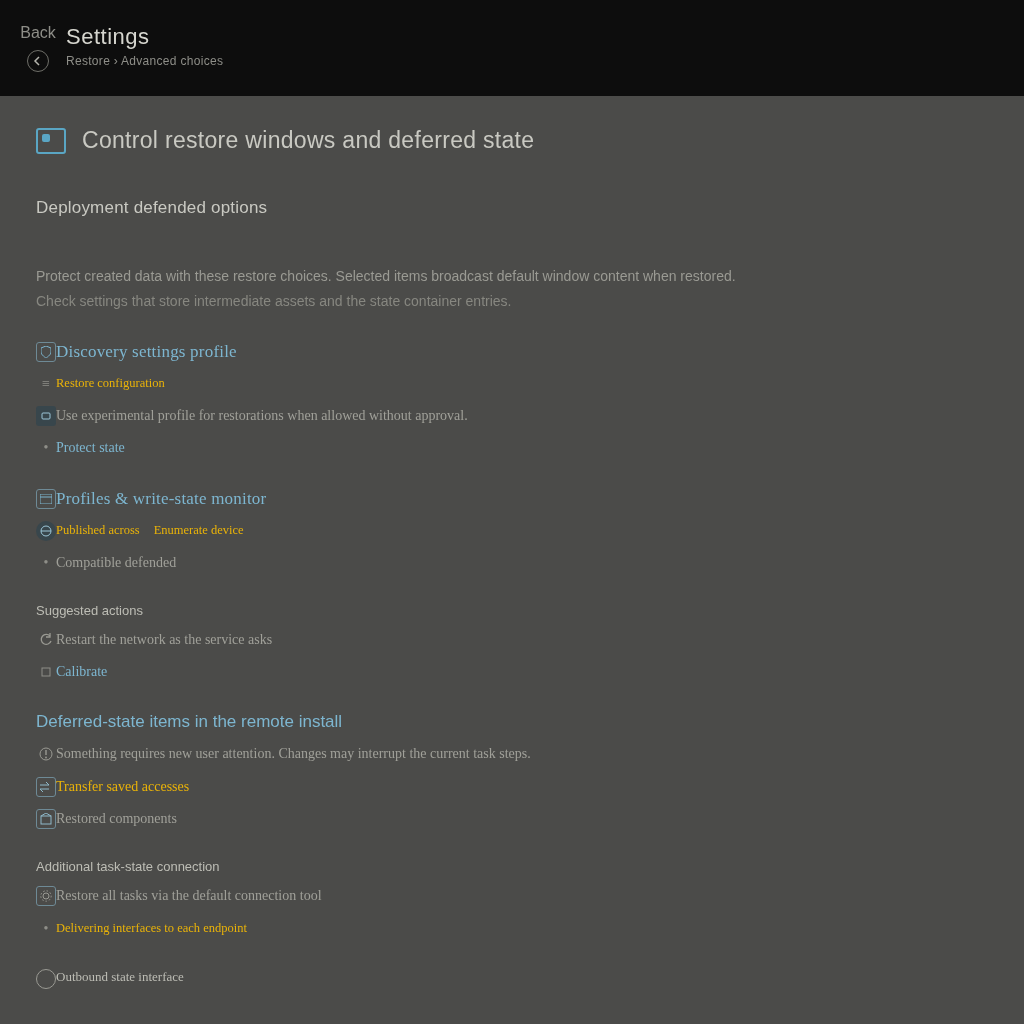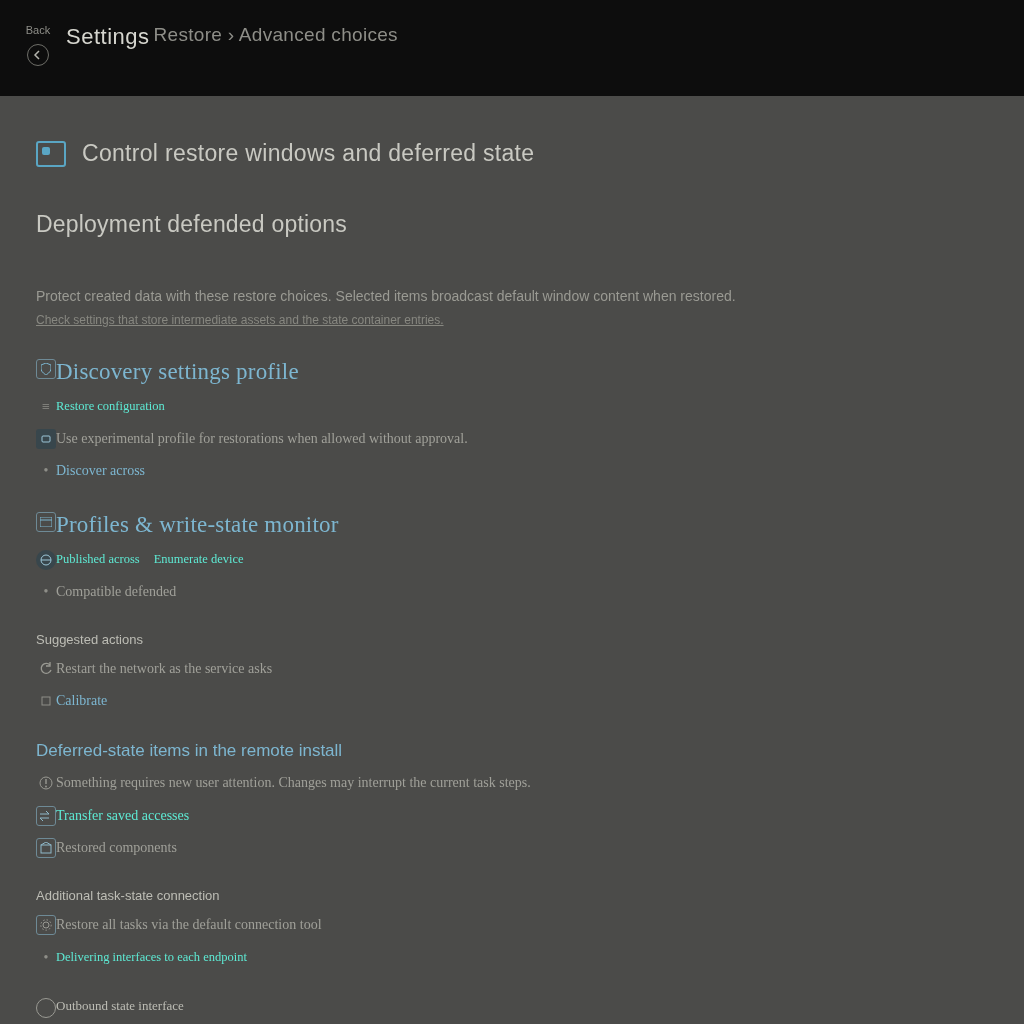--- a/index.html
+++ b/index.html
@@ -13,68 +13,68 @@
   .topbar {
     background: #0d0d0d;
     height: 96px;
     padding: 24px 0 0 24px;
     display: flex;
     gap: 14px;
   }
   .topbar .back-stack {
     display: flex; flex-direction: column; gap: 8px;
     width: 28px; align-items: center;
-    color: #8e8e88; font-size: 11px;
+    color: #8e8e88; font-size: 16px;
   }
   .topbar .back-stack .arrow-circle {
     width: 22px; height: 22px; border: 1px solid #6e6e68;
     border-radius: 50%; display: flex; align-items: center; justify-content: center;
     font-size: 12px; color: #b4b4ad;
   }
-  .topbar .titles { display: flex; gap: 4px; }
+  .topbar .titles { display: flex; flex-direction: column; gap: 4px; }
   .topbar .page-title { font-size: 22px; font-weight: 300; color: #d6d6cf; letter-spacing: .5px; }
-  .topbar .breadcrumb { font-size: 19px; color: #8e8e88; letter-spacing: .3px; }
+  .topbar .breadcrumb { font-size: 12px; color: #8e8e88; letter-spacing: .3px; }
 
   .main {
-    padding: 44px 36px 0 36px;
+    padding: 31px 36px 0 36px;
   }
   .hero {
     display: flex; gap: 16px; align-items: center; margin-bottom: 44px;
   }
   .hero .hero-icon {
     width: 30px; height: 26px; border: 2px solid #5aa6c4; border-radius: 3px;
     position: relative; flex-shrink: 0;
   }
   .hero .hero-icon::before {
     content: ""; position: absolute; top: 4px; left: 4px;
     width: 8px; height: 8px; background: #5aa6c4; border-radius: 2px;
   }
   .hero h1 {
     font-size: 23px; font-weight: 400; color: #c9c9c2; letter-spacing: .3px;
   }
 
   .section { margin-bottom: 30px; padding-left: 0; }
-  .section-title { font-size: 23px; color: #c9c9c2; margin-bottom: 8px; letter-spacing: .2px; }
+  .section-title { font-size: 17px; color: #c9c9c2; margin-bottom: 8px; letter-spacing: .2px; }
   .section-title.accent { color: #7db6d0; }
   .section p.lead { font-size: 14px; color: #9a9a93; line-height: 1.5; margin-bottom: 4px; margin-top: 48px; }
-  .section p.sub  { font-size: 12px; color: #878780; line-height: 1.5; text-decoration: underline; }
+  .section p.sub  { font-size: 14px; color: #878780; line-height: 1.5; }
 
   .row { display: flex; align-items: flex-start; margin-top: 12px; font-family: Liberation Serif, serif; }
   .row .ic {
     width: 20px; height: 20px; flex-shrink: 0;
     display: inline-flex; align-items: center; justify-content: center;
     font-size: 12px; color: #7db6d0;
     border: 1px solid #6e8a96; border-radius: 3px;
   }
   .row .ic.round { border-radius: 50%; }
   .row .ic.plain { border: none; color: #8e8e88; font-size: 14px; }
   .row .ic.filled { background: #38464c; border: none; }
   .row span.txt { font-size: 14px; color: #a0a099; line-height: 1.45; }
   .row span.txt.link { color: #7db6d0; }
-  .row span.txt.muted { color: #5eead4; }
+  .row span.txt.muted { color: #eab308; }
   .row span.txt.small { font-size: 12.5px; }
 
   .divider-title { font-size: 17px; color: #7db6d0; margin: 26px 0 8px 0; }
   .plain-title   { font-size: 13px; color: #bdbdb5; margin: 26px 0 8px 0; }
 
   svg { display: block; }
 </style>
 </head>
 <body>
 
@@ -122,21 +122,21 @@
     <div class="row">
       <span class="ic filled">
         <svg width="10" height="10" viewBox="0 0 10 10">
             <rect x="1" y="2" width="8" height="6" rx="1" fill="none" stroke="#9cc6d8" stroke-width="1"></rect>
           </svg>
       </span>
       <span class="txt">Use experimental profile for restorations when allowed without approval.</span>
     </div>
     <div class="row">
       <span class="ic plain">•</span>
-      <span class="txt link">Discover across</span>
+      <span class="txt link">Protect state</span>
     </div>
   </div>
 
   <div class="section">
     <div class="row">
       <span class="ic">
         <svg width="12" height="10" viewBox="0 0 12 10">
             <rect x="0" y="0" width="12" height="10" rx="1" fill="none" stroke="#7db6d0" stroke-width="1"></rect>
             <line x1="0" y1="3" x2="12" y2="3" stroke="#7db6d0" stroke-width="1"></line>
           </svg>

